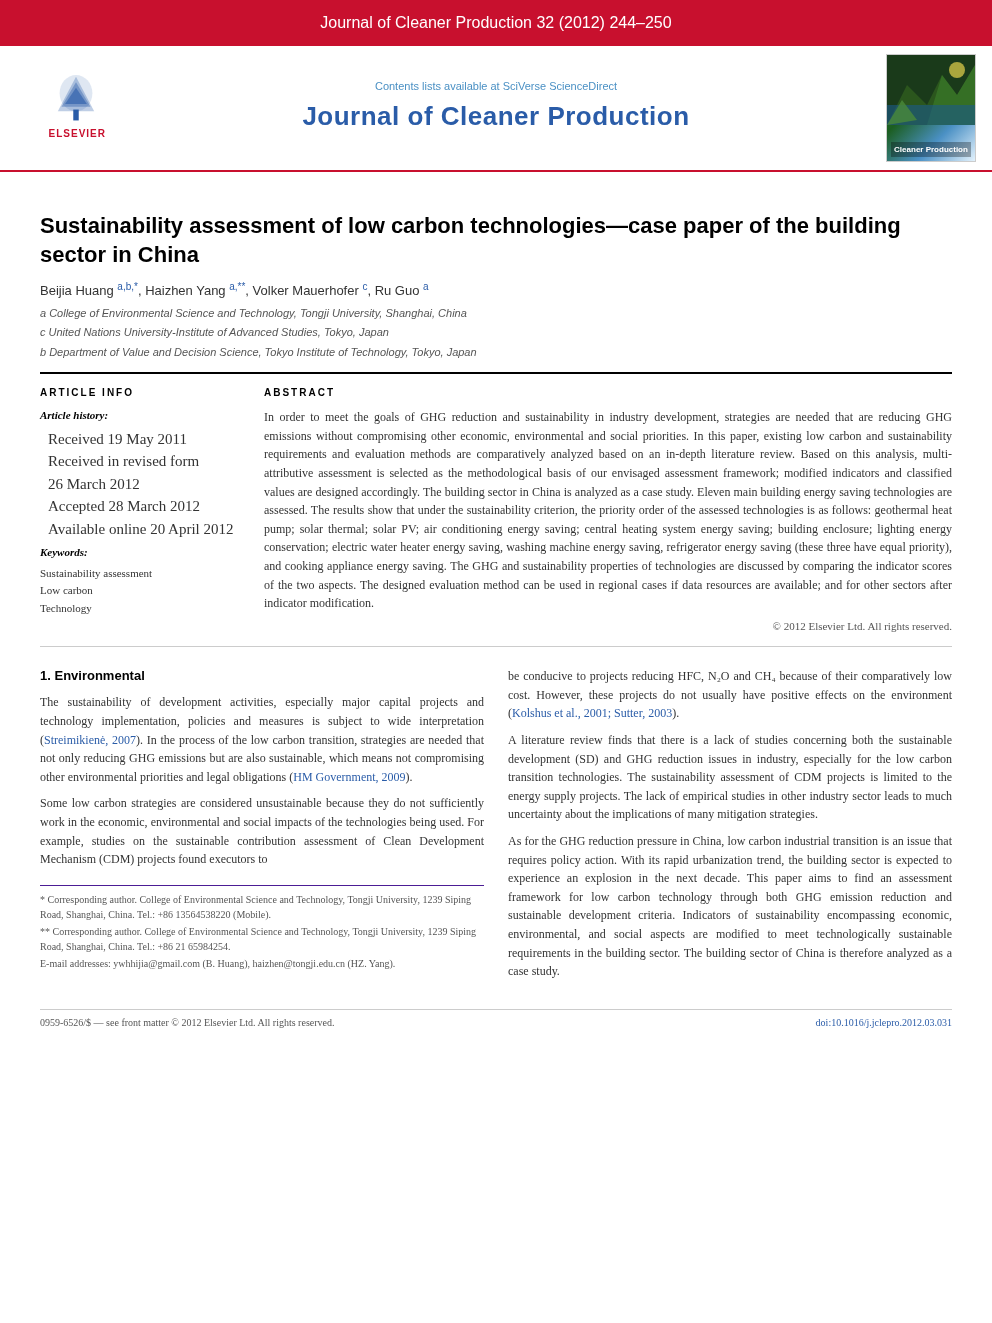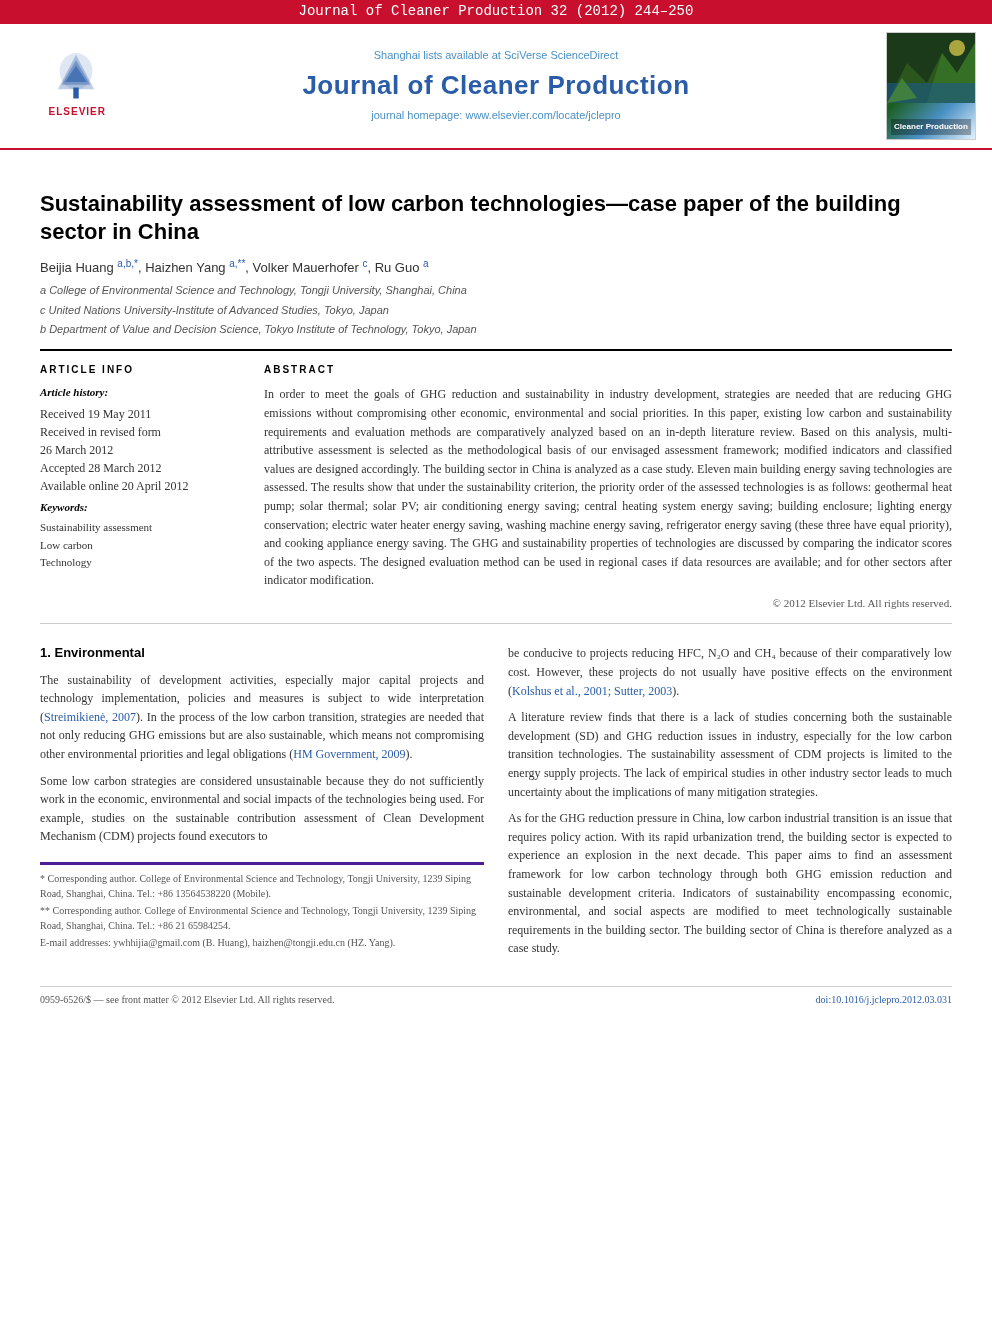--- a/index.html
+++ b/index.html
@@ -11,23 +11,23 @@
       min-height: 1323px;
       font-size: 13px;
       line-height: 1.4;
     }
 
     
     .top-banner {
       background: #c8102e;
       color: #fff;
       text-align: center;
-      padding: 2px 0;
-      font-size: 14px;
-      font-family: Liberation Mono, monospace;
+      padding: 12px 0;
+      font-size: 16px;
+      font-family: Liberation Sans, sans-serif;
     }
 
     
     .journal-header {
       display: flex;
       align-items: center;
       justify-content: space-between;
       border-bottom: 2px solid #c8102e;
       padding: 8px 16px;
     }
@@ -187,23 +187,24 @@
 
     .article-history-label {
       font-size: 11px;
       font-style: italic;
       font-weight: bold;
       color: #000;
       margin-bottom: 4px;
     }
 
     .article-history-text {
-      font-size: 12px;
+      font-size: 15px;
       color: #333;
       line-height: 1.5;
+      margin-left: 8px;
     }
 
     .keywords-section {
       margin-top: 5px;
     }
 
     .keyword-label {
       font-size: 11px;
       font-style: italic;
       font-weight: bold;
@@ -266,21 +267,21 @@
       text-align: justify;
       margin-bottom: 8px;
     }
 
     .body-paragraph .link-text {
       color: #2a5ca8;
     }
 
     
     .footnotes-section {
-      border-top: 3px solid #4c1d95;
+      border-top: 1px solid #4c1d95;
       margin-top: 16px;
       padding-top: 6px;
     }
 
     .footnote-text {
       font-size: 10px;
       color: #555;
       line-height: 1.5;
       margin-bottom: 2px;
     }
@@ -322,28 +323,24 @@
       <ellipse cx="30" cy="20" rx="18" ry="20" fill="#2a5ca8" opacity="0.15"></ellipse>
       <polygon points="30,2 10,40 50,40" fill="#2a5ca8" opacity="0.3"></polygon>
       <polygon points="30,8 14,35 46,35" fill="#2a5ca8" opacity="0.4"></polygon>
       <polygon points="30,14 18,32 42,32" fill="#2a5ca8" opacity="0.6"></polygon>
     </svg>
     <span class="elsevier-text">ELSEVIER</span>
   </div>
 
   <div class="journal-header-center">
     <div class="sciverse-link">
-      <span>Shanghai lists available at </span>
+      <span>Contents lists available at </span>
       <span style="color:#4a90c4;">SciVerse ScienceDirect</span>
     </div>
     <div class="journal-title-main">Journal of Cleaner Production</div>
-    <div class="journal-homepage">
-      <span>journal homepage: </span>
-      <span style="color:#4a90c4;">www.elsevier.com/locate/jclepro</span>
-    </div>
   </div>
 
   <div class="cleaner-prod-img">
 
     <svg width="88" height="70" viewBox="0 0 88 70" style="position:absolute;top:0;left:0;">
       <rect width="88" height="70" fill="#1a3a1a"></rect>
       <polygon points="0,70 20,30 40,50 55,20 70,40 88,10 88,70" fill="#2d5a1e" opacity="0.9"></polygon>
       <polygon points="40,70 55,20 70,40 88,10 88,70" fill="#3a7a2a" opacity="0.7"></polygon>
       <rect x="0" y="50" width="88" height="20" fill="#1a5a8a" opacity="0.6"></rect>
       <polygon points="0,70 15,45 30,65" fill="#4a8a3a" opacity="0.8"></polygon>

